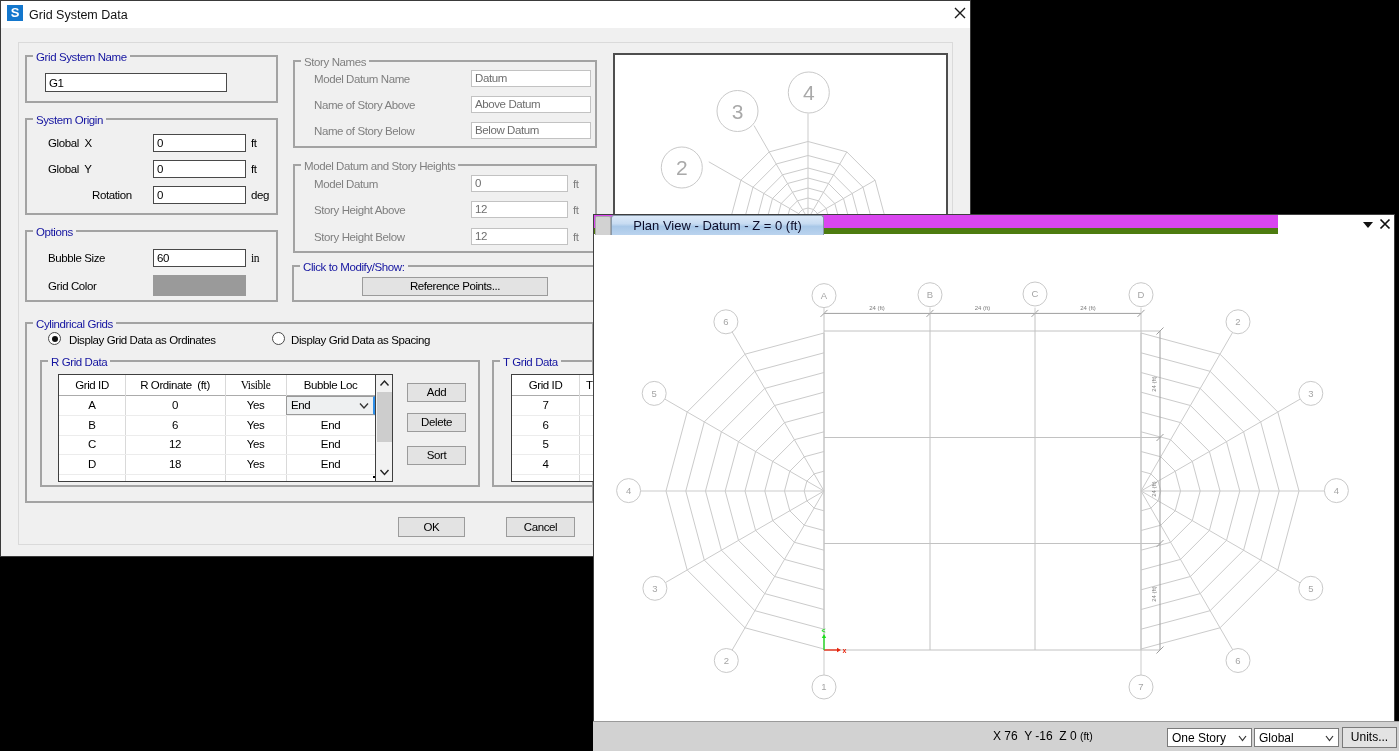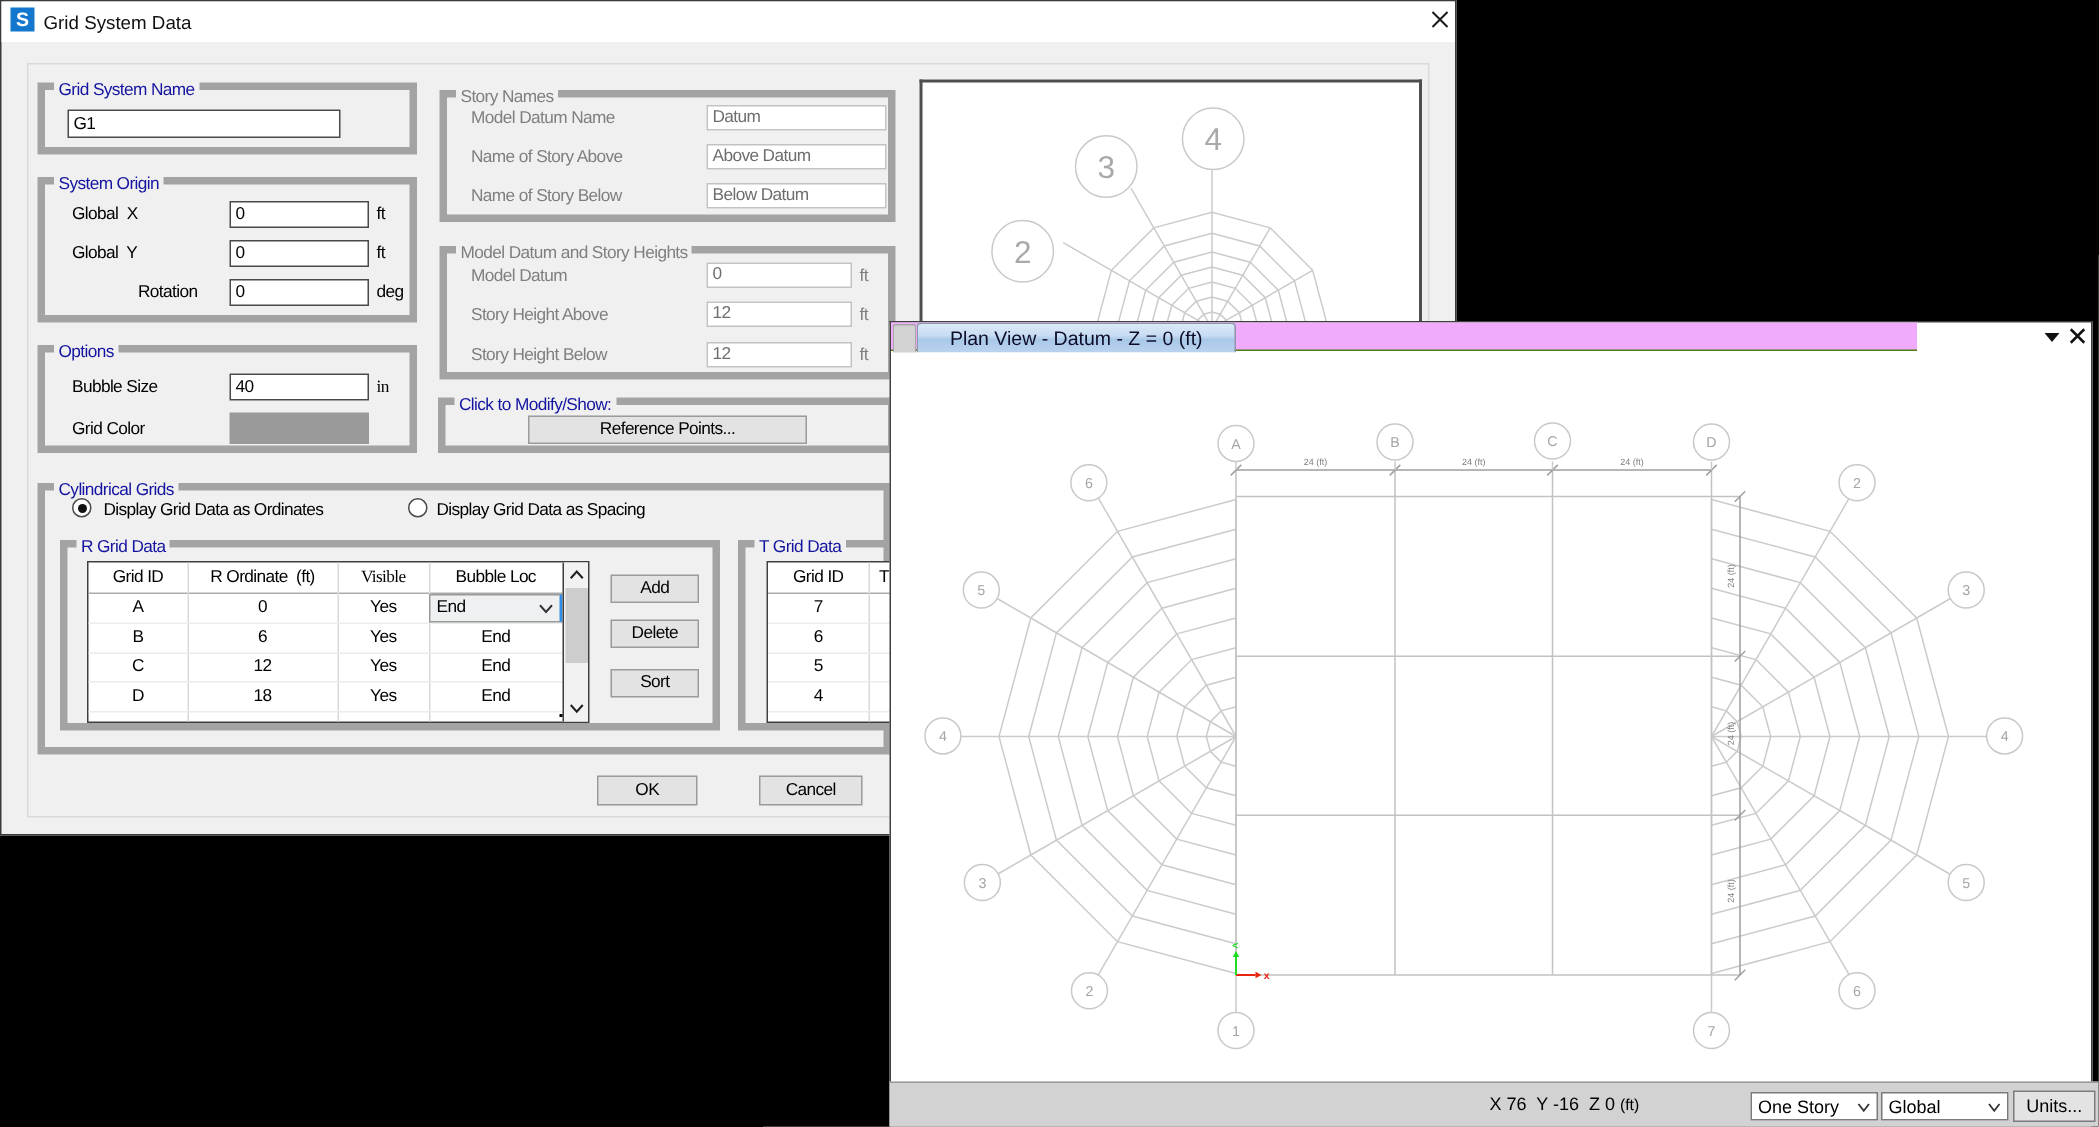--- a/index.html
+++ b/index.html
@@ -1,18 +1,18 @@
 <!DOCTYPE html>
 <html><head><meta charset="utf-8">
 <style>
 * { margin:0; padding:0; box-sizing:border-box; }
 html,body { width:1399px; height:751px; background:#000; overflow:hidden;
   font-family:"Liberation Sans", sans-serif; }
 .abs { position:absolute; }
-.gb { position:absolute; border:5px solid #a3a3a3; }
+.gb { position:absolute; border:2px solid #a3a3a3; }
 .gb > .lbl { position:absolute; top:-7px; left:6px; background:#f0f0f0; padding:0 3px;
   font-size:11.5px; letter-spacing:-0.4px; color:#1414a0; line-height:14px; white-space:nowrap; }
 .gb.dis > .lbl { color:#7f7f7f; }
 .flbl { position:absolute; font-size:11.5px; letter-spacing:-0.4px; color:#000; line-height:16px; white-space:nowrap; }
 .dlbl { position:absolute; font-size:11.5px; letter-spacing:-0.4px; color:#7f7f7f; line-height:16px; white-space:nowrap; }
 .inp { position:absolute; background:#fff; border:1px solid #494949; font-size:11.5px; letter-spacing:-0.4px;
   color:#000; padding:0 3px; line-height:17px; }
 .inp.dis { border:1px solid #c2c2c2; color:#6e6e6e; }
 .btn { position:absolute; background:#e3e3e3; border:1px solid #9b9b9b; font-size:11.5px; letter-spacing:-0.4px;
   color:#000; text-align:center; }
@@ -49,21 +49,21 @@
   <div class="inp" style="left:152px;top:159px;width:93px;height:18px;">0</div>
   <div class="flbl" style="left:250px;top:160px;">ft</div>
   <div class="flbl" style="left:47px;top:186px;padding-left:44px;">Rotation</div>
   <div class="inp" style="left:152px;top:185px;width:93px;height:18px;">0</div>
   <div class="flbl" style="left:250px;top:186px;">deg</div>
 
   <div class="gb" style="left:24px;top:229px;width:253px;height:72px;">
     <span class="lbl">Options</span>
   </div>
   <div class="flbl" style="left:47px;top:249px;">Bubble Size</div>
-  <div class="inp" style="left:152px;top:248px;width:93px;height:18px;">40</div>
+  <div class="inp" style="left:152px;top:248px;width:93px;height:18px;">60</div>
   <div class="flbl" style="left:250px;top:249px;font-family:Liberation Serif, serif;">in</div>
   <div class="flbl" style="left:47px;top:277px;">Grid Color</div>
   <div class="abs" style="left:152px;top:274px;width:93px;height:21px;background:#9a9a9a;"></div>
 
   <div class="gb dis" style="left:292px;top:59px;width:304px;height:88px;">
     <span class="lbl">Story Names</span>
   </div>
   <div class="dlbl" style="left:313px;top:70px;">Model Datum Name</div>
   <div class="inp dis" style="left:470px;top:69px;width:120px;height:17px;line-height:15px;">Datum</div>
   <div class="dlbl" style="left:313px;top:96px;">Name of Story Above</div>
@@ -80,21 +80,21 @@
   <div class="dlbl" style="left:313px;top:201px;">Story Height Above</div>
   <div class="inp dis" style="left:470px;top:200px;width:97px;height:17px;line-height:15px;">12</div>
   <div class="dlbl" style="left:572px;top:201px;">ft</div>
   <div class="dlbl" style="left:313px;top:228px;">Story Height Below</div>
   <div class="inp dis" style="left:470px;top:227px;width:97px;height:17px;line-height:15px;">12</div>
   <div class="dlbl" style="left:572px;top:228px;">ft</div>
 
   <div class="gb" style="left:291px;top:264px;width:305px;height:37px;">
     <span class="lbl">Click to Modify/Show:</span>
   </div>
-  <div class="btn" style="left:351px;top:276px;width:186px;height:19px;line-height:17px;">Reference Points...</div>
+  <div class="btn" style="left:361px;top:276px;width:186px;height:19px;line-height:17px;">Reference Points...</div>
 
   <div class="gb" style="left:24px;top:321px;width:569px;height:181px;">
     <span class="lbl">Cylindrical Grids</span>
   </div>
   <div class="radio on" style="left:47px;top:331px;"></div>
   <div class="flbl" style="left:68px;top:331px;">Display Grid Data as Ordinates</div>
   <div class="radio" style="left:271px;top:331px;"></div>
   <div class="flbl" style="left:290px;top:331px;">Display Grid Data as Spacing</div>
 
   <div class="gb" style="left:39px;top:359px;width:440px;height:127px;">
@@ -202,21 +202,21 @@
 <circle cx="122.5" cy="56.0" r="20.5" fill="white" stroke="#c9c9c9"></circle>
 <text x="122.5" y="63.6" font-size="21" fill="#a9a9a9" text-anchor="middle">3</text>
 <circle cx="66.8" cy="112.5" r="20.5" fill="white" stroke="#c9c9c9"></circle>
 <text x="66.8" y="120.1" font-size="21" fill="#a9a9a9" text-anchor="middle">2</text>
   </svg>
 </div>
 
 <div class="abs" style="left:593px;top:214px;width:802px;height:537px;background:#fff;
   border:1px solid #3f3f3f;border-bottom:none;">
 
-  <div class="abs" style="left:0;top:0;width:684px;height:19px;background:#f0abfc;border-bottom:1px solid #4d7c0f;">
+  <div class="abs" style="left:0;top:0;width:684px;height:19px;background:#d946ef;border-bottom:6px solid #4d7c0f;">
     <div class="abs" style="left:1px;top:1px;width:16px;height:19px;background:#d2d2d2;border:1px solid #a8a8a8;border-bottom:none;border-radius:2px 2px 0 0;"></div>
     <div class="abs" style="left:17px;top:0px;width:213px;height:20px;border:1px solid #8898a8;border-bottom:none;
       border-radius:3px 3px 0 0;background:linear-gradient(180deg,#dce9f8 0%,#c8dcf2 40%,#a9c8e8 55%,#bad3ee 100%);
       text-align:center;font-size:13px;color:#0c0c28;line-height:20px;">Plan View - Datum - Z = 0 (ft)</div>
     <svg class="abs" style="left:769px;top:7px;" width="10" height="6" viewBox="0 0 10 6">
         <path d="M0 0 H10 L5 6 Z" fill="#111"></path>
       </svg>
     <svg class="abs" style="left:785px;top:3px;" width="12" height="12" viewBox="0 0 12 12">
         <path d="M1.5 1.5 L10.5 10.5 M10.5 1.5 L1.5 10.5" stroke="#111" stroke-width="1.7"></path>
       </svg>

